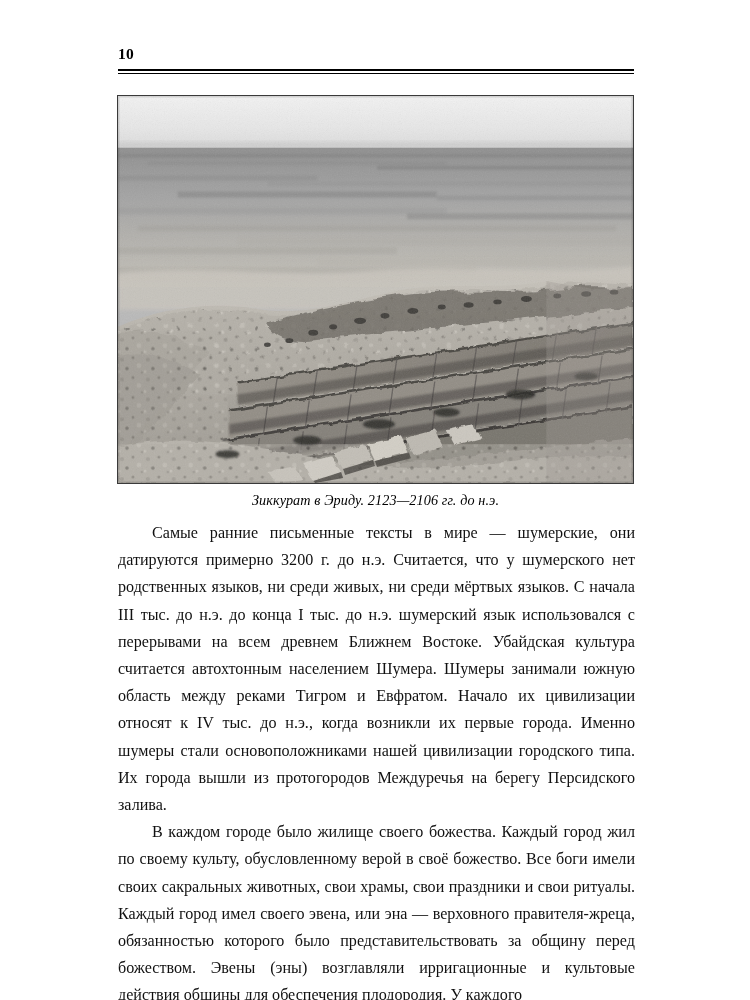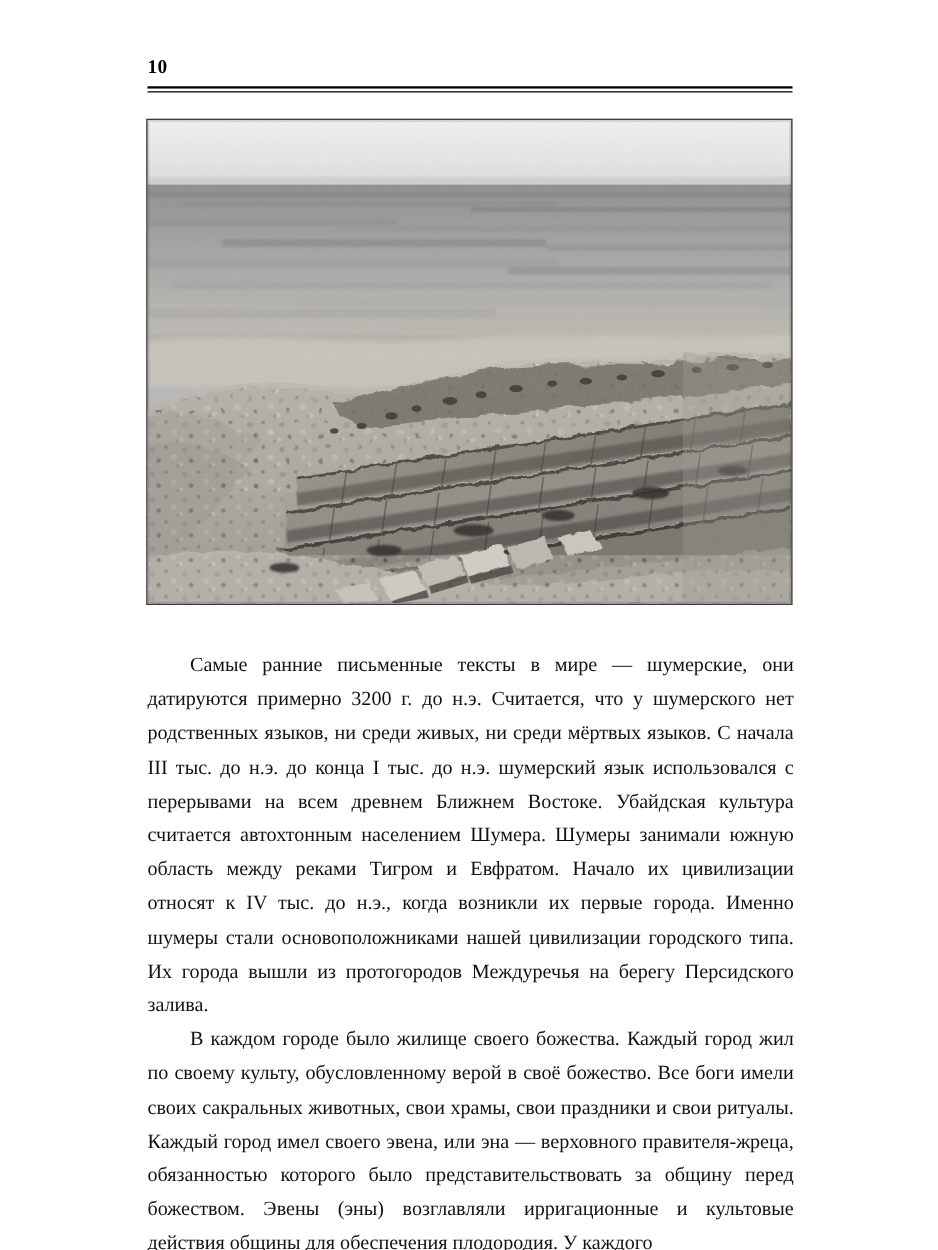--- a/index.html
+++ b/index.html
@@ -353,19 +353,20 @@
           <path d="M430,186 C460,192 490,198 517,190 L517,389 L430,389 Z" fill="#9d9992" opacity="0.35"></path>
 
           <rect x="0" y="0" width="517" height="389" fill="#808080" filter="url(#grain)" opacity="0.55"></rect>
 
           <rect x="0" y="0" width="517" height="389" fill="none" stroke="#000000" stroke-width="3" opacity="0.12"></rect>
         </g>
       </svg>
     </div>
   </div>
 
+  <div class="caption">Зиккурат в Эриду. 2123—2106 гг. до н.э.</div>
 
   <div class="body-text">
     <p>Самые ранние письменные тексты в мире — шумерские, они датируются примерно 3200 г. до н.э. Считается, что у шумерского нет родственных языков, ни среди живых, ни среди мёртвых языков. С начала III тыс. до н.э. до конца I тыс. до н.э. шумерский язык использовался с перерывами на всем древнем Ближнем Востоке. Убайдская культура считается автохтонным населением Шумера. Шумеры занимали южную область между реками Тигром и Евфратом. Начало их цивилизации относят к IV тыс. до н.э., когда возникли их первые города. Именно шумеры стали основоположниками нашей цивилизации городского типа. Их города вышли из протогородов Междуречья на берегу Персидского залива.</p>
     <p>В каждом городе было жилище своего божества. Каждый город жил по своему культу, обусловленному верой в своё божество. Все боги имели своих сакральных животных, свои храмы, свои праздники и свои ритуалы. Каждый город имел своего эвена, или эна — верховного правителя-жреца, обязанностью которого было представительствовать за общину перед божеством. Эвены (эны) возглавляли ирригационные и культовые действия общины для обеспечения плодородия. У каждого</p>
   </div>
 
 </div>
 
 </body></html>

